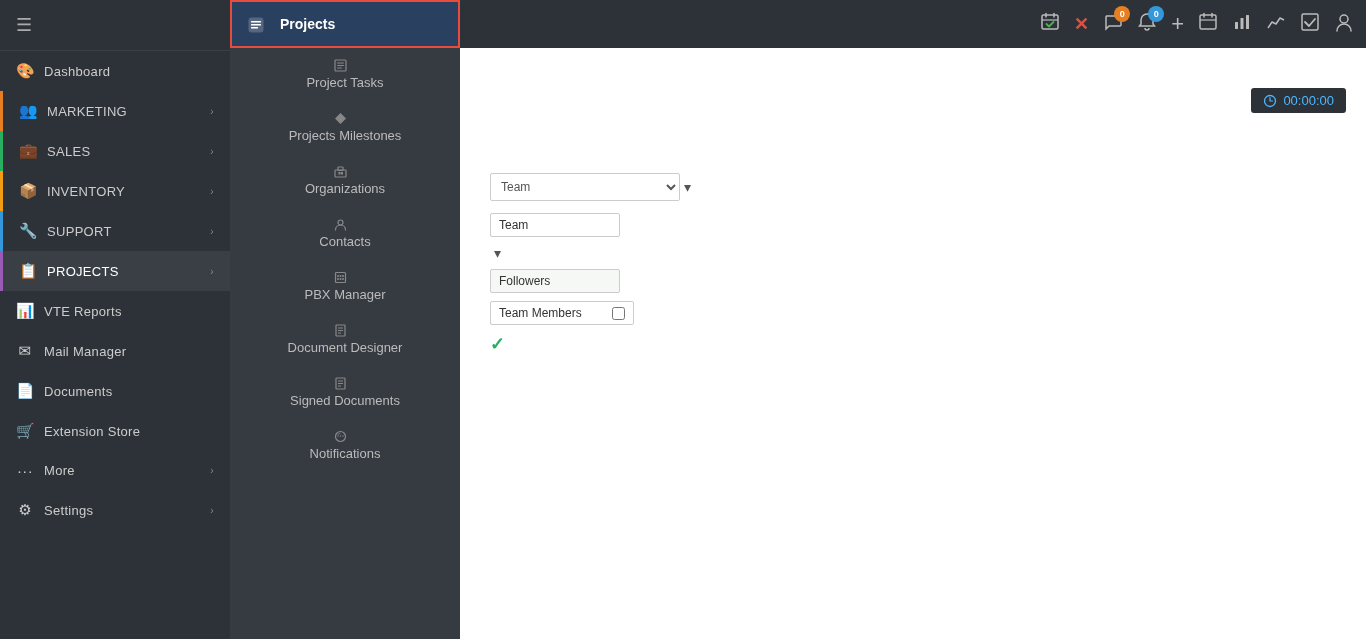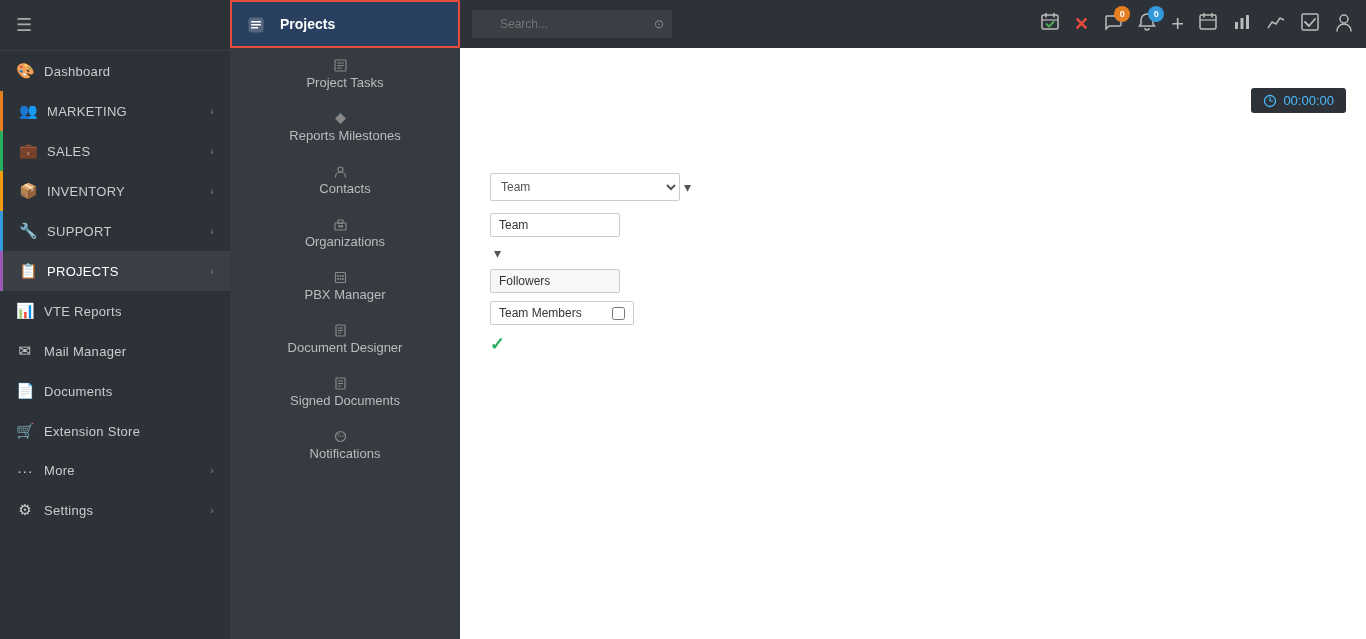--- a/index.html
+++ b/index.html
@@ -325,43 +325,43 @@
     </span>
     <span>Project Tasks</span>
   </div>
 
   <div class="submenu-item">
     <span class="item-icon">
       <svg width="13" height="13" viewBox="0 0 13 13">
         <polygon points="6.5,1 12,6.5 6.5,12 1,6.5" fill="#888"></polygon>
       </svg>
     </span>
-    <span>Reports Milestones</span>
-  </div>
-
-  <div class="submenu-item">
-    <span class="item-icon">
-      <svg width="13" height="13" viewBox="0 0 13 13" fill="none">
-        <circle cx="6.5" cy="4.5" r="2.5" stroke="#888" stroke-width="1.2"></circle>
-        <path d="M1.5 12c0-2.8 2.2-5 5-5s5 2.2 5 5" stroke="#888" stroke-width="1.2" stroke-linecap="round" fill="none"></path>
-      </svg>
-    </span>
-    <span>Contacts</span>
+    <span>Projects Milestones</span>
   </div>
 
   <div class="submenu-item">
     <span class="item-icon">
       <svg width="13" height="13" viewBox="0 0 13 13" fill="none">
         <rect x="1" y="5" width="11" height="7" rx="0.5" stroke="#888" stroke-width="1.2"></rect>
         <rect x="4" y="2" width="5" height="3.5" rx="0.5" stroke="#888" stroke-width="1.2"></rect>
         <rect x="4.5" y="7" width="2" height="2.5" rx="0.2" fill="#888"></rect>
         <rect x="7" y="7" width="2" height="2.5" rx="0.2" fill="#888"></rect>
       </svg>
     </span>
     <span>Organizations</span>
+  </div>
+
+  <div class="submenu-item">
+    <span class="item-icon">
+      <svg width="13" height="13" viewBox="0 0 13 13" fill="none">
+        <circle cx="6.5" cy="4.5" r="2.5" stroke="#888" stroke-width="1.2"></circle>
+        <path d="M1.5 12c0-2.8 2.2-5 5-5s5 2.2 5 5" stroke="#888" stroke-width="1.2" stroke-linecap="round" fill="none"></path>
+      </svg>
+    </span>
+    <span>Contacts</span>
   </div>
 
   <div class="submenu-item">
     <span class="item-icon">
       <svg width="13" height="13" viewBox="0 0 13 13" fill="none">
         <rect x="1.5" y="1.5" width="10" height="10" rx="1" stroke="#888" stroke-width="1.2"></rect>
         <circle cx="4" cy="5" r="1" fill="#888"></circle>
         <circle cx="6.5" cy="5" r="1" fill="#888"></circle>
         <circle cx="9" cy="5" r="1" fill="#888"></circle>
         <circle cx="4" cy="8" r="1" fill="#888"></circle>
@@ -406,25 +406,20 @@
         <circle cx="9" cy="6" r="0.7" fill="#888"></circle>
       </svg>
     </span>
     <span>Notifications</span>
   </div>
 </div>
 
 <div class="main-area">
 
   <div class="topbar">
-    <div class="search-wrapper">
-      <span class="search-icon-inner">🔍</span>
-      <input type="text" class="search-bar" placeholder="Search..." style="">
-      <span class="search-clear">⊙</span>
-    </div>
 
     <div class="topbar-spacer"></div>
 
     <div class="topbar-icons">
       <span class="topbar-icon">
         <svg width="20" height="20" viewBox="0 0 20 20" fill="none">
           <rect x="2" y="3" width="16" height="14" rx="1.5" stroke="#bbb" stroke-width="1.5" fill="none"></rect>
           <line x1="6" y1="1.5" x2="6" y2="5" stroke="#bbb" stroke-width="1.5" stroke-linecap="round"></line>
           <line x1="14" y1="1.5" x2="14" y2="5" stroke="#bbb" stroke-width="1.5" stroke-linecap="round"></line>
           <line x1="2" y1="8" x2="18" y2="8" stroke="#bbb" stroke-width="1.2"></line>

